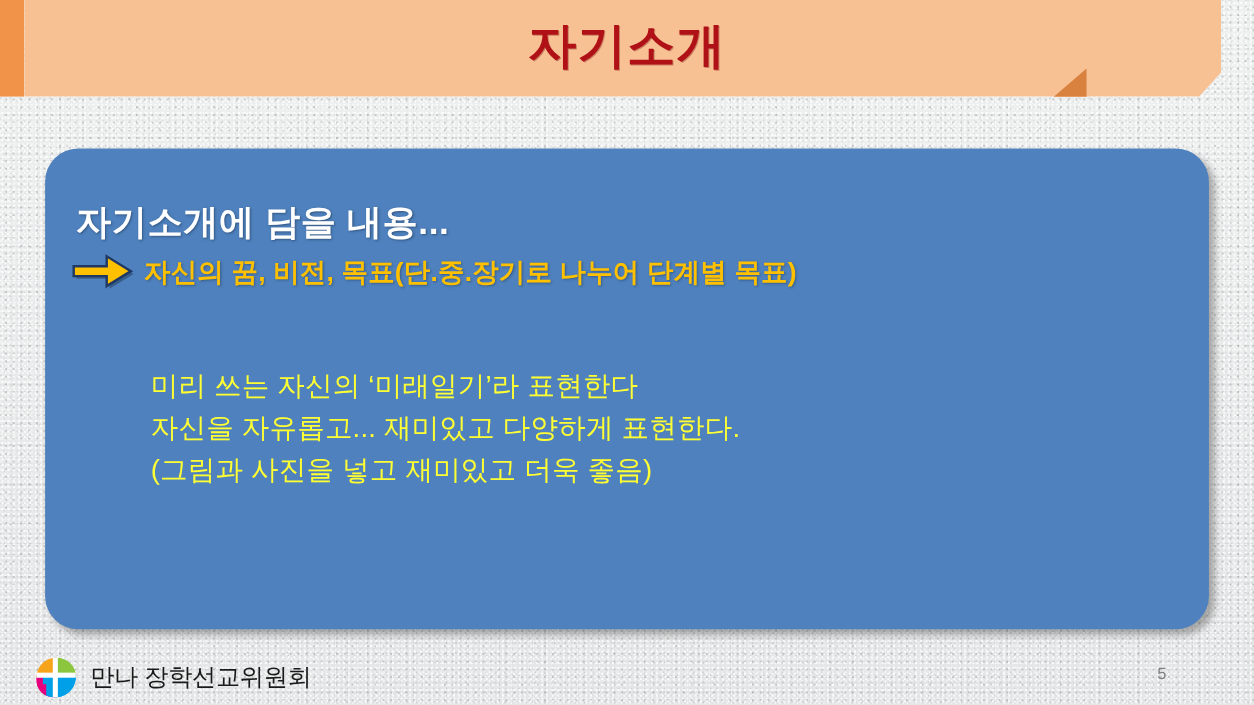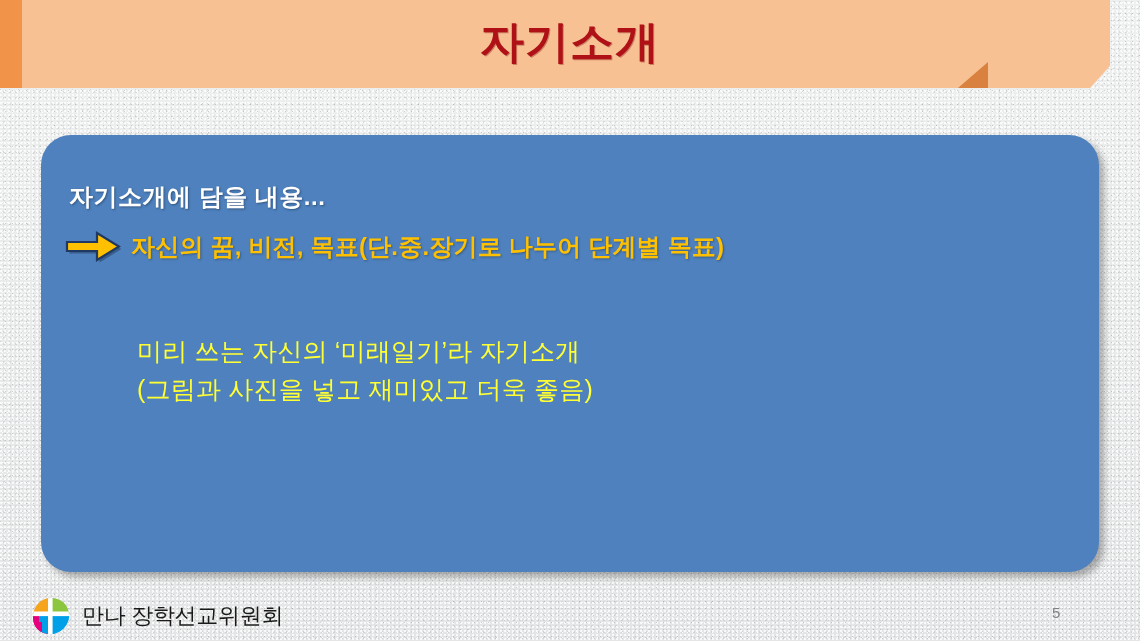--- a/index.html
+++ b/index.html
@@ -100,21 +100,21 @@
     height: 437px;
     background: #4e81bd;
     border-radius: 30px;
     box-shadow: 5px 5px 7px rgba(60,60,60,0.40);
   }
 
   .heading-line {
     position: absolute;
     left: 28px;
     top: 46px;
-    font-size: 24px;
+    font-size: 32px;
     font-weight: bold;
     color: #ffffff;
     letter-spacing: 0.5px;
     white-space: nowrap;
     text-shadow: 1px 1px 2px rgba(30,50,80,0.55);
   }
 
   .bullet-row {
     position: absolute;
     left: 24px;
@@ -199,21 +199,22 @@
           <g transform="translate(2,2)">
             <polygon points="0,9 30,9 30,0 52,13.5 30,27 30,18 0,18" fill="#244061" opacity="0.55" transform="translate(2.5,2.5)"></polygon>
             <polygon points="0,9 30,9 30,0 52,13.5 30,27 30,18 0,18" fill="#ffc000" stroke="#1f3864" stroke-width="2.2" stroke-linejoin="miter"></polygon>
           </g>
         </svg>
       </span>
       <span class="bullet-text">자신의 꿈, 비전, 목표(단.중.장기로 나누어 단계별 목표)</span>
     </div>
 
     <div class="body-block">
-      <div class="body-line">미리 쓰는 자신의 ‘미래일기’라 자기소개</div>
+      <div class="body-line">미리 쓰는 자신의 ‘미래일기’라 표현한다</div>
+      <div class="body-line">자신을 자유롭고...  재미있고 다양하게 표현한다.</div>
       <div class="body-line">(그림과 사진을 넣고 재미있고 더욱 좋음)</div>
     </div>
 
   </div>
 
   <div class="footer-logo">
     <svg width="40" height="40" viewBox="0 0 40 40" xmlns="http://www.w3.org/2000/svg">
       <defs>
         <clipPath id="logoClip">
           <path d="M20,2 C30,2 38,9 38,19 C38,30 29,38 19,38 C9,38 2,31 2,21 C2,10 10,2 20,2 Z"></path>

